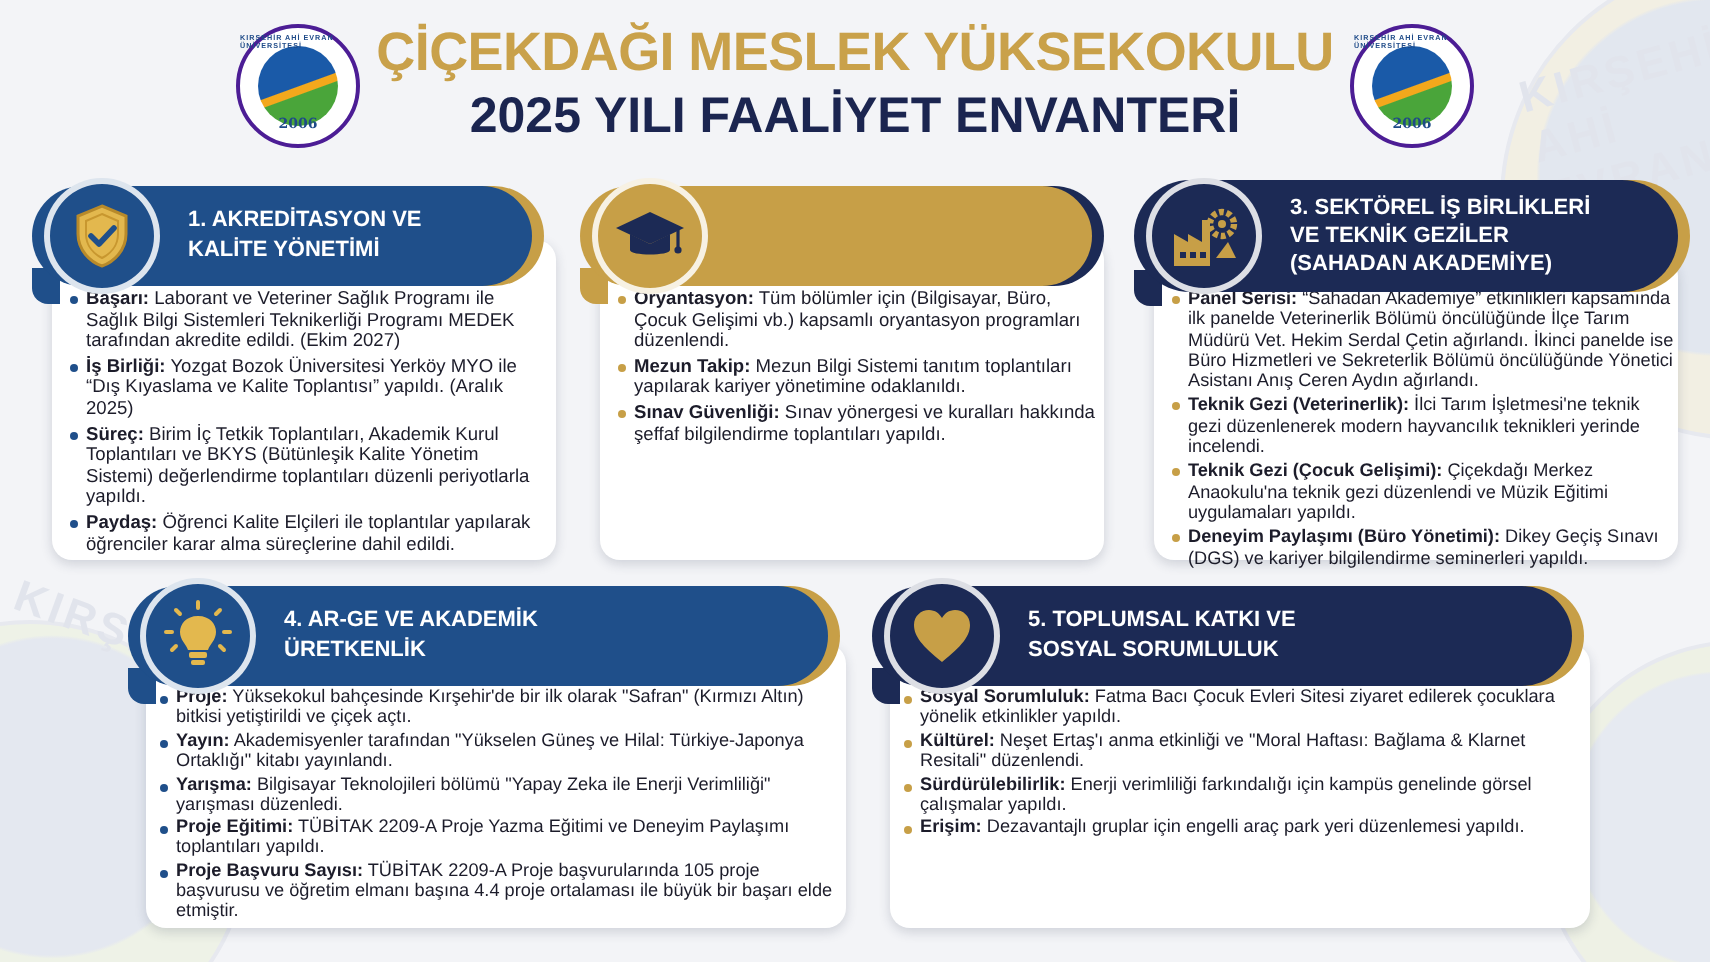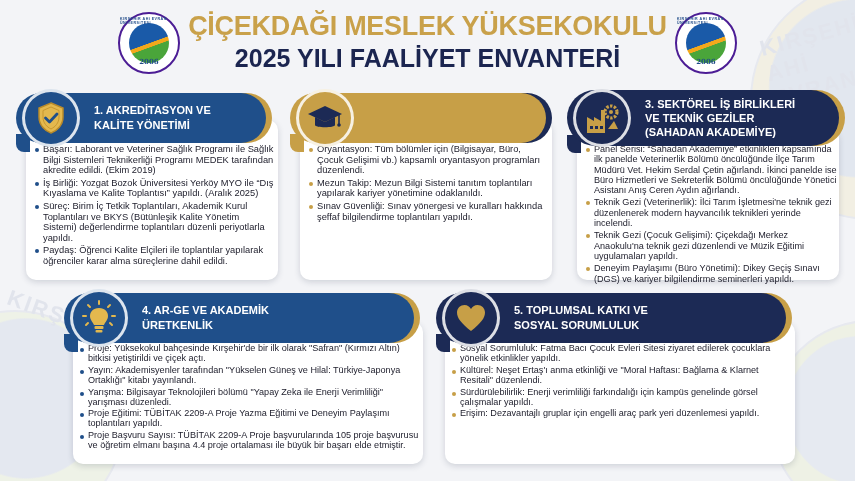--- a/index.html
+++ b/index.html
@@ -19,21 +19,21 @@
 .title1{position:absolute;top:11px;left:0;width:855px;text-align:center;font-size:27px;font-weight:bold;color:#c9a14a;letter-spacing:-.3px}
 .title2{position:absolute;top:44px;left:0;width:855px;text-align:center;font-size:25px;font-weight:bold;color:#1b2550}
 
 .card{position:absolute;background:#fff;border-radius:10px;box-shadow:0 2px 6px rgba(40,50,80,.18)}
 .hdr{position:absolute;height:50px;border-radius:25px 25px 25px 25px;display:flex;align-items:center;color:#fff;font-weight:bold;font-size:11px;line-height:15px;padding-left:78px;padding-right:10px}
 .iconc{position:absolute;left:6px;top:-4px;width:58px;height:58px;border-radius:50%;display:flex;align-items:center;justify-content:center;border:3px solid rgba(255,255,255,.85)}
 .tab{position:absolute;left:0;top:42px;width:14px;height:18px;border-radius:0 0 0 8px}
 ul.items{position:absolute;list-style:none;font-size:9.3px;line-height:10.6px;color:#1c1c2a}
 ul.items li{position:relative;padding-left:9px;margin-bottom:2px}
 ul.items li::before{content:"";position:absolute;left:1px;top:4px;width:4px;height:4px;border-radius:50%;background:var(--dot)}
-ul.items b{font-weight:normal}
+ul.items b{font-weight:bold}
 .navy{background:#1f4f8a}
 .dnavy{background:#1c2a55}
 .gold{background:#c79f47}
 </style>
 </head>
 <body>
 
 <div class="wm wm1"></div>
 <div class="wm wm2"></div>
 <div class="wm wm3"></div>
@@ -49,21 +49,21 @@
   <span class="ring" style="font-size:3.6px">KIRŞEHİR AHİ EVRAN ÜNİVERSİTESİ</span>
   <div class="inner"></div>
   <span class="year">2006</span>
 </div>
 <div class="title1">ÇİÇEKDAĞI MESLEK YÜKSEKOKULU</div>
 <div class="title2">2025 YILI FAALİYET ENVANTERİ</div>
 
 <div>
   <div class="card" style="left:26px;top:120px;width:252px;height:160px">
     <ul class="items" style="--dot:#1f4f8a;left:8px;top:24px;width:240px">
-      <li><b>Başarı:</b><span> Laborant ve Veteriner Sağlık Programı ile Sağlık Bilgi Sistemleri Teknikerliği Programı MEDEK tarafından akredite edildi. (Ekim 2019)</span></li>
+      <li><b>Başarı:</b><span> Laborant ve Veteriner Sağlık Programı ile Sağlık Bilgi Sistemleri Teknikerliği Programı MEDEK tarafından akredite edildi. (Ekim 2027)</span></li>
       <li><b>İş Birliği:</b><span> Yozgat Bozok Üniversitesi Yerköy MYO ile “Dış Kıyaslama ve Kalite Toplantısı” yapıldı. (Aralık 2025)</span></li>
       <li><b>Süreç:</b><span> Birim İç Tetkik Toplantıları, Akademik Kurul Toplantıları ve BKYS (Bütünleşik Kalite Yönetim Sistemi) değerlendirme toplantıları düzenli periyotlarla yapıldı.</span></li>
       <li><b>Paydaş:</b><span> Öğrenci Kalite Elçileri ile toplantılar yapılarak öğrenciler karar alma süreçlerine dahil edildi.</span></li>
     </ul>
   </div>
   <div class="tab navy" style="left:16px;top:134px"></div>
   <div class="hdr navy" style="left:16px;top:93px;width:250px;box-shadow:6px 0 0 #c79f47">
     <div class="iconc navy">
       <svg width="30" height="34" viewBox="0 0 30 34">
           <path d="M15 2 L27 7 V16 C27 24 21 30 15 32 C9 30 3 24 3 16 V7 Z" fill="#e3b84e" stroke="#b88a2a" stroke-width="1.5"></path>

